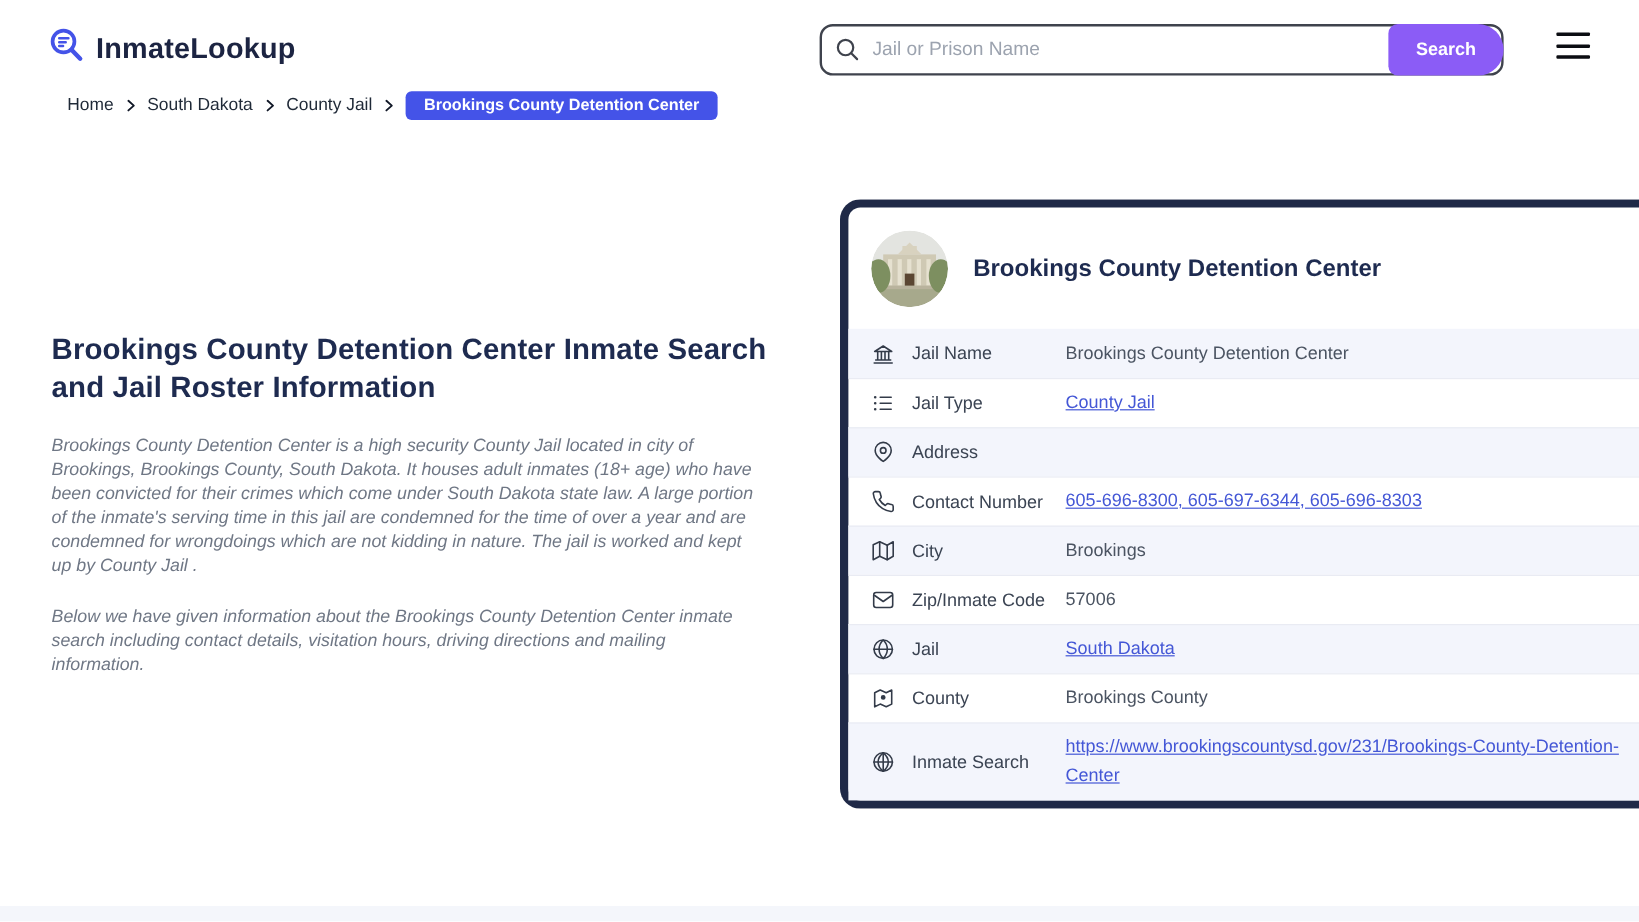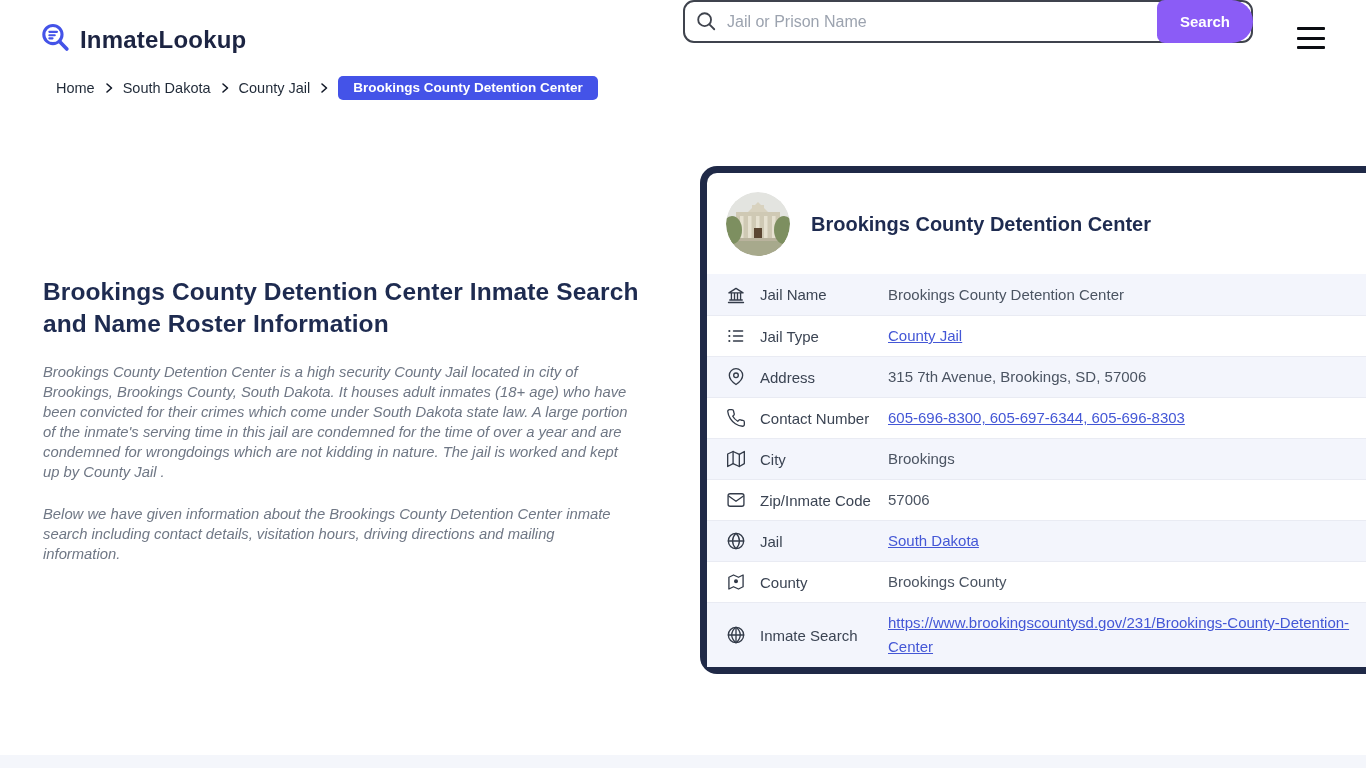--- a/index.html
+++ b/index.html
@@ -3,21 +3,21 @@
 <meta charset="utf-8">
 <style>
   * { margin:0; padding:0; box-sizing:border-box; }
   html,body { width:1366px; height:768px; background:#ffffff; overflow:hidden;
               font-family:"Liberation Sans", sans-serif; position:relative; }
 
   
   .logo { position:absolute; left:40px; top:22px; display:flex; align-items:center; gap:8px; cursor:pointer; }
   .logo-text { font-size:24px; font-weight:700; color:#1c2442; letter-spacing:.2px; }
 
-  .search-wrap { position:absolute; left:683px; top:0; width:570px; height:43px; }
+  .search-wrap { position:absolute; left:683px; top:20px; width:570px; height:43px; }
   .search-input { width:100%; height:100%; border:2px solid #3f434d; border-radius:11px;
                   padding:0 110px 0 42px; font-size:16px; color:#374151; outline:none;
                   font-family:"Liberation Sans", sans-serif; }
   .search-input::placeholder { color:#9ca3af; }
   .search-icon { position:absolute; left:12px; top:10px; }
   .search-btn { position:absolute; right:0; top:0; height:43px; width:96px; border:none;
                 background:#8b5cf6; color:#fff; font-size:15px; font-weight:700;
                 border-radius:8px 22px 22px 8px; cursor:pointer; font-family:"Liberation Sans", sans-serif; }
   .burger { position:absolute; left:1297px; top:27px; width:28px; height:22px; display:flex;
             flex-direction:column; justify-content:space-between; cursor:pointer; }
@@ -103,21 +103,21 @@
   <span class="crumb">County Jail</span>
   <span class="crumb-chev">
     <svg width="12" height="12" viewBox="0 0 24 24" fill="none">
       <path d="M8 4l9 8-9 8" stroke="#111827" stroke-width="3.2" stroke-linecap="round" stroke-linejoin="round"></path>
     </svg>
   </span>
 <span class="crumb-badge">Brookings County Detention Center</span>
   </div>
 
 <div class="article">
-  <h1>Brookings County Detention Center Inmate Search and Name Roster Information</h1>
+  <h1>Brookings County Detention Center Inmate Search and Jail Roster Information</h1>
   <p>Brookings County Detention Center is a high security County Jail located in city of Brookings, Brookings County, South Dakota. It houses adult inmates (18+ age) who have been convicted for their crimes which come under South Dakota state law. A large portion of the inmate's serving time in this jail are condemned for the time of over a year and are condemned for wrongdoings which are not kidding in nature. The jail is worked and kept up by County Jail .</p>
   <p>Below we have given information about the Brookings County Detention Center inmate search including contact details, visitation hours, driving directions and mailing information.</p>
 </div>
 
 <div class="card">
   <div class="card-header">
     <div class="avatar">
       <svg width="64" height="64" viewBox="0 0 64 64">
         <defs>
             <clipPath id="av">
@@ -167,21 +167,20 @@
   </div>
 
   <div class="info-row striped">
     <span class="row-icon">
           <svg width="20" height="20" viewBox="0 0 24 24" fill="none" stroke="#333b49" stroke-width="1.6" stroke-linecap="round" stroke-linejoin="round">
             <path d="M20 10c0 5.8-8 11-8 11s-8-5.2-8-11a8 8 0 1 1 16 0z"></path>
             <circle cx="12" cy="10" r="2.8"></circle>
           </svg>
         </span>
     <span class="row-label">Address</span>
-    <span class="row-value">315 7th Avenue, Brookings, SD, 57006</span>
   </div>
 
   <div class="info-row">
     <span class="row-icon">
           <svg width="20" height="20" viewBox="0 0 24 24" fill="none" stroke="#333b49" stroke-width="1.6" stroke-linecap="round" stroke-linejoin="round">
             <path d="M22 16.92v3a2 2 0 0 1-2.18 2 19.79 19.79 0 0 1-8.63-3.07 19.5 19.5 0 0 1-6-6A19.79 19.79 0 0 1 2.12 4.18 2 2 0 0 1 4.11 2h3a2 2 0 0 1 2 1.72c.13.96.36 1.9.7 2.81a2 2 0 0 1-.45 2.11L8.09 9.91a16 16 0 0 0 6 6l1.27-1.27a2 2 0 0 1 2.11-.45c.91.34 1.85.57 2.81.7A2 2 0 0 1 22 16.92z"></path>
           </svg>
         </span>
     <span class="row-label">Contact Number</span>
     <span class="row-value"><a>605-696-8300, 605-697-6344, 605-696-8303</a></span>

